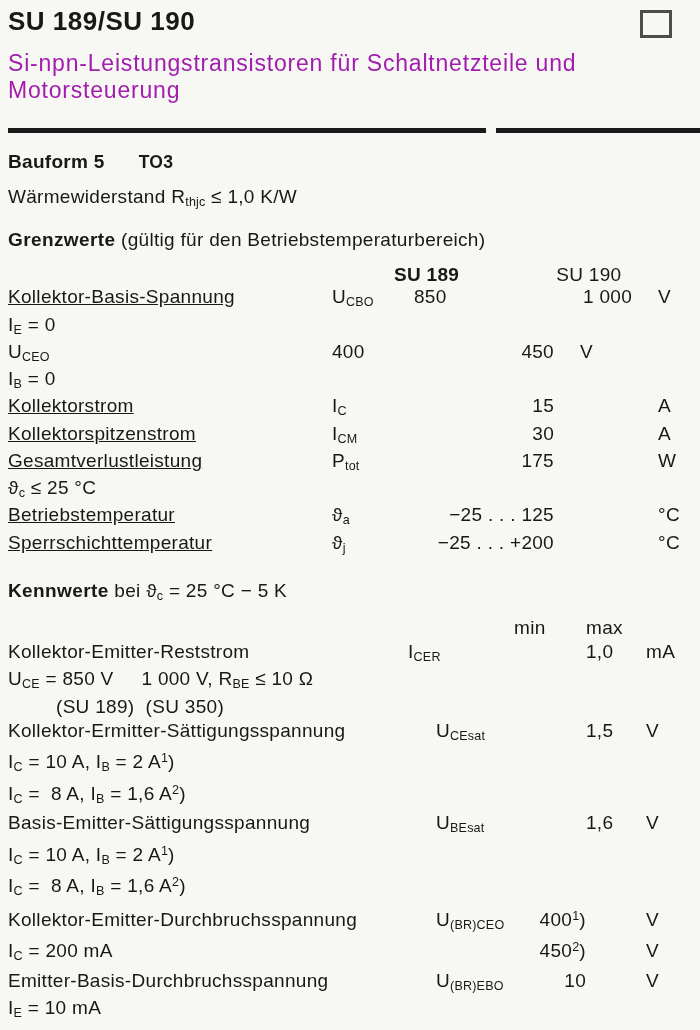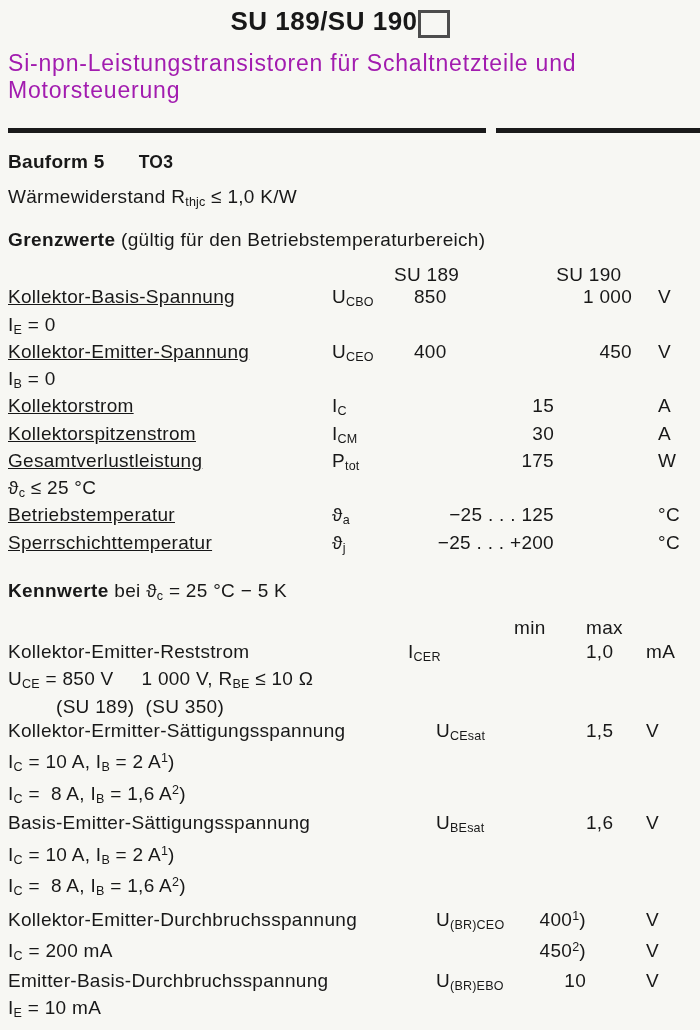--- a/index.html
+++ b/index.html
@@ -6,41 +6,41 @@
   body{
     width:700px;height:1030px;overflow:hidden;position:relative;
     background:#f7f7f3;color:#181818;
     font-family:"Liberation Sans", sans-serif;
     font-size:19px;letter-spacing:.3px;
     -webkit-font-smoothing:antialiased;
   }
   .page{padding:6px 0 0 8px;width:692px;}
 
   
-  .titlebar{display:flex;justify-content:center;align-items:flex-start;padding-right:28px;}
+  .titlebar{display:flex;justify-content:space-between;align-items:flex-start;padding-right:28px;}
   h1{margin:0;font-size:26px;line-height:30px;font-weight:700;letter-spacing:.5px;}
   .checkbox{width:26px;height:22px;border:3px solid #4d4d4d;margin-top:4px;background:transparent;}
   .subtitle{margin-top:12px;font-size:23px;line-height:27px;letter-spacing:.8px;color:#a21caf;}
   .rule{display:flex;margin-top:24px;height:5px;}
   .rule .seg1{width:478px;background:#1a1a1a;height:5px;}
   .rule .gap{width:10px;}
   .rule .seg2{flex:1;background:#1a1a1a;height:5px;margin-right:-8px;}
 
   
   .bauform-row{margin-top:17px;line-height:23px;font-weight:bold;}
   .pkg{margin-left:34px;font-size:17.5px;}
   .thermal{margin-top:11px;line-height:23px;white-space:pre;}
 
   
   .sec-heading{margin-top:14px;line-height:23px;}
   .sec-heading b{font-weight:700;letter-spacing:.4px;}
 
   
   .colhead{display:flex;margin-top:13px;line-height:22.5px;}
-  .colhead .c189{margin-left:386px;}
+  .colhead .c189{margin-left:386px;font-weight:bold;}
   .colhead .c190{margin-left:97px;}
   .grow{display:grid;grid-template-columns:324px 82px 140px 78px auto;align-items:baseline;line-height:22.5px;}
   .g-name{white-space:nowrap;text-decoration:underline;}
   .g-sym{white-space:pre;}
   .g-v1{text-align:left;white-space:pre;}
   .g-v1.shared{text-align:right;}
   .g-v2{text-align:right;white-space:pre;}
   .g-unit{padding-left:26px;white-space:pre;}
 
   
@@ -101,21 +101,20 @@
   <div class="grow">
     <span class="g-name">Kollektor-Basis-Spannung</span>
     <span class="g-sym">U<sub>CBO</sub></span>
     <span class="g-v1">850</span>
     <span class="g-v2">1 000</span>
     <span class="g-unit">V</span>
   </div>
   <div class="cond">I<sub>E</sub> = 0</div>
 
   <div class="grow">
-    <span class="g-name">Kollektor-Emitter-Spannung</span>
     <span class="g-sym">U<sub>CEO</sub></span>
     <span class="g-v1">400</span>
     <span class="g-v2">450</span>
     <span class="g-unit">V</span>
   </div>
   <div class="cond">I<sub>B</sub> = 0</div>
 
   <div class="grow">
     <span class="g-name">Kollektorstrom</span>
     <span class="g-sym">I<sub>C</sub></span>

